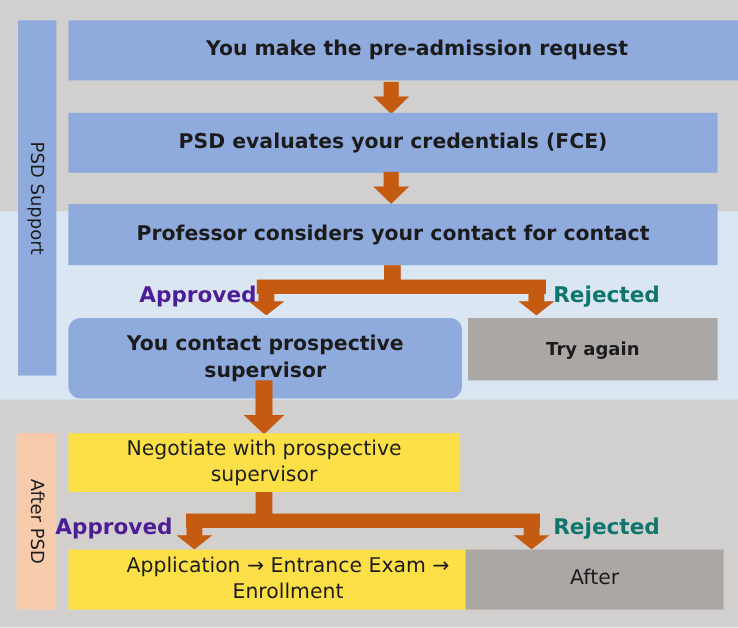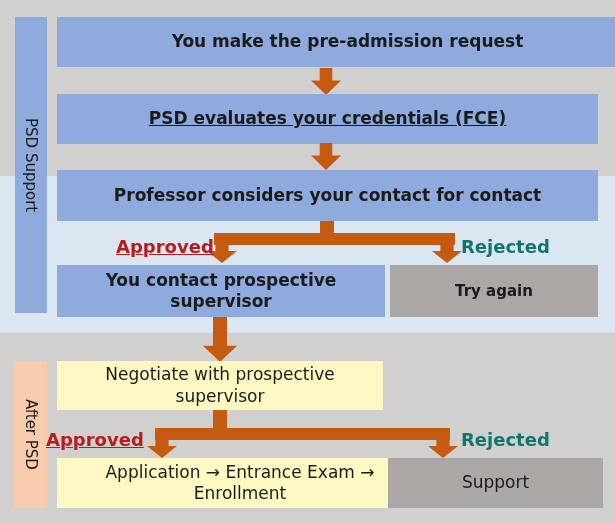--- a/index.html
+++ b/index.html
@@ -20,21 +20,21 @@
 
   
   .box {
     position:absolute;
     display:flex; align-items:center; justify-content:center;
     text-align:center;
     color:#1b1b1b;
     line-height:1.25;
   }
   .box.blue  { background:#8faadc; font-weight:bold; font-size:17px; }
-  .box.peach { background:#fef9c3; font-weight:normal; font-size:17px; }
+  .box.peach { background:#fde047; font-weight:normal; font-size:17px; }
   .box.gray  { background:#aaa7a5; }
 
   
   .sidebar {
     position:absolute;
     display:flex; align-items:center; justify-content:center;
     font-size:15px; color:#1b1b1b;
   }
   .sidebar span { writing-mode: vertical-rl; white-space:nowrap; }
   .sidebar.blue  { background:#8faadc; }
@@ -51,21 +51,21 @@
   }
   .stem { position:absolute; width:14px; background:#c55a11; }
   .hbar { position:absolute; height:12px; background:#c55a11; }
   .branch-head {
     position:absolute; width:30px; height:18px; background:#c55a11;
     clip-path: polygon(28% 0, 72% 0, 72% 34%, 100% 34%, 50% 100%, 0 34%, 28% 34%);
   }
 
   
   .lbl { position:absolute; font-weight:bold; font-size:18px; white-space:nowrap; }
-  .lbl.approved { color:#b91c1c;text-decoration:underline; }
+  .lbl.approved { color:#4c1d95; }
   .lbl.rejected { color:#0f766e; }
 
   .wrap-240 { display:inline-block; max-width:250px; }
   .wrap-300 { display:inline-block; max-width:305px; }
 </style>
 </head>
 <body>
 
 <div class="canvas">
 
@@ -76,41 +76,41 @@
   <div class="sidebar blue" style="left:15px; top:17px; width:32px; height:296px;">
     <span>PSD Support</span>
   </div>
 
   <div class="box blue" style="left:57px; top:17px; width:541px; height:50px;padding-left:20px;">
     <span>You make the pre-admission request</span>
   </div>
 
   <div class="arrow-sm" style="left:311px; top:68px;"></div>
 
-  <div class="box blue" style="left:57px; top:94px; width:541px; height:50px;text-decoration:underline;">
+  <div class="box blue" style="left:57px; top:94px; width:541px; height:50px;">
     <span>PSD evaluates your credentials (FCE)</span>
   </div>
 
   <div class="arrow-sm" style="left:311px; top:143px;"></div>
 
   <div class="box blue" style="left:57px; top:170px; width:541px; height:51px;">
     <span>Professor considers your contact for contact</span>
   </div>
 
   <div>
     <div class="stem" style="left:320px; top:221px; height:14px;"></div>
     <div class="hbar" style="left:214px; top:233px; width:241px;"></div>
     <div class="branch-head" style="left:207px; top:245px;"></div>
     <div class="branch-head" style="left:432px; top:245px;"></div>
   </div>
 
   <div class="lbl approved" style="left:116px; top:236px;">Approved</div>
   <div class="lbl rejected" style="left:461px; top:236px;">Rejected</div>
 
-  <div class="box blue" style="left:57px; top:265px; width:328px; height:52px;">
+  <div class="box blue" style="left:57px; top:265px; width:328px; height:67px;border-radius:10px;">
     <span class="wrap-240">You contact prospective supervisor</span>
   </div>
 
   <div class="box gray" style="left:390px; top:265px; width:208px; height:52px; font-weight:bold; font-size:15px;">
     <span>Try again</span>
   </div>
 
   <div class="stem" style="left:213px; top:317px; height:32px;"></div>
   <div class="arrow-lg" style="left:203px; top:317px; clip-path: polygon(30% 0, 70% 0, 70% 64%, 100% 64%, 50% 100%, 0 64%, 30% 64%);"></div>
 
@@ -130,16 +130,16 @@
   </div>
 
   <div class="lbl approved" style="left:46px; top:429px;">Approved</div>
   <div class="lbl rejected" style="left:461px; top:429px;">Rejected</div>
 
   <div class="box peach" style="left:57px; top:458px; width:326px; height:50px;padding-left:20px;">
     <span class="wrap-300">Application → Entrance Exam → Enrollment</span>
   </div>
 
   <div class="box gray" style="left:388px; top:458px; width:215px; height:50px; font-size:17px;">
-    <span>Support</span>
+    <span>After</span>
   </div>
 
 </div>
 
 </body></html>

